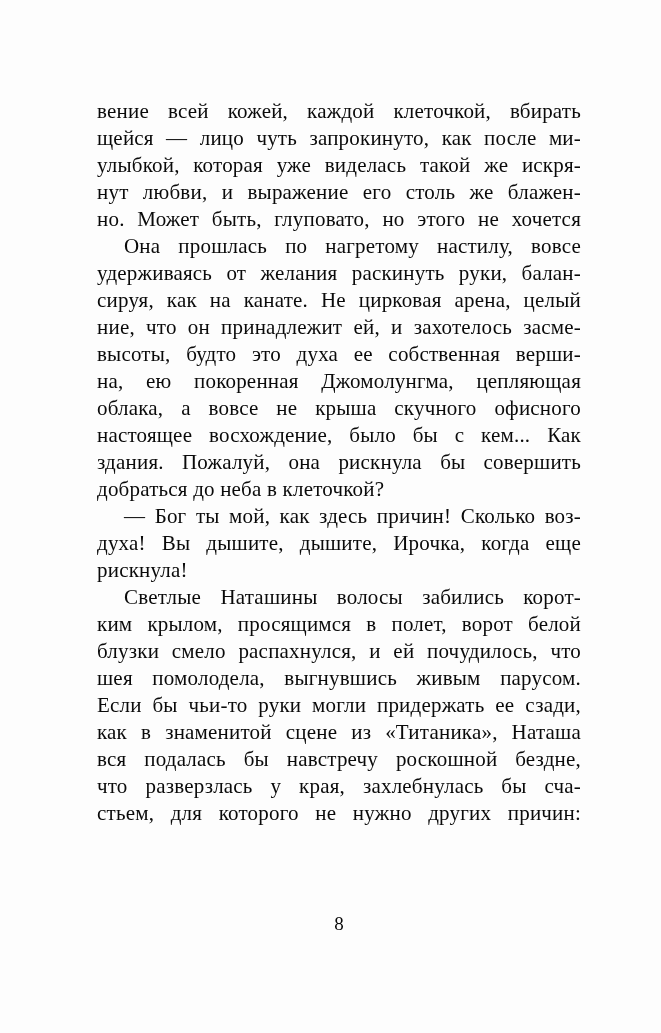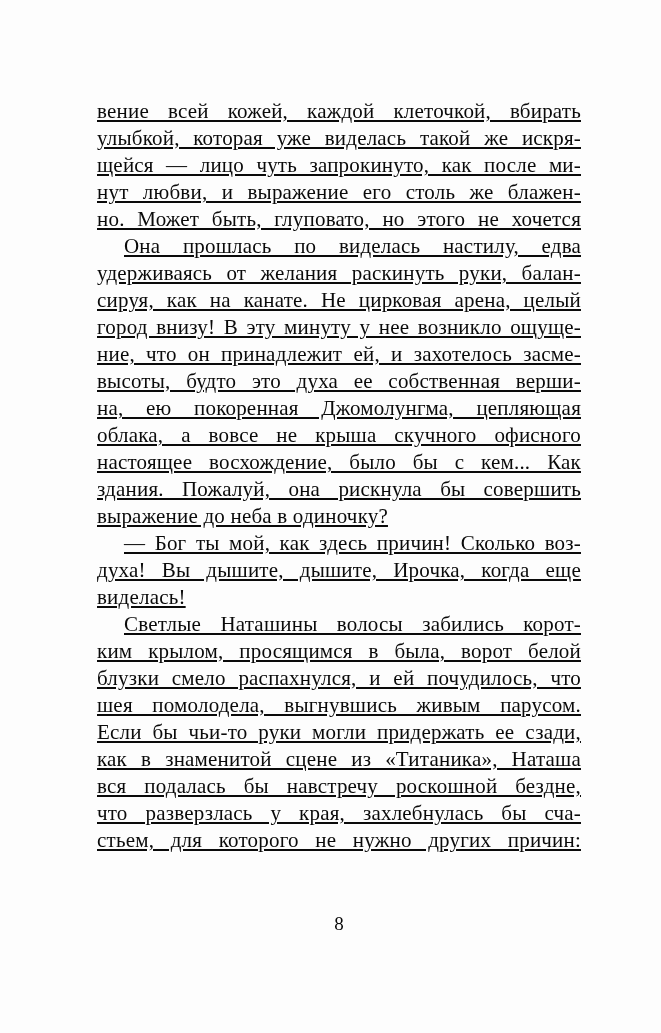--- a/index.html
+++ b/index.html
@@ -28,21 +28,20 @@
   }
   .line {
     font-size: 21px;
     line-height: 27px;
     height: 27px;
     white-space: nowrap;
     text-align: justify;
     
     text-align-last: justify;
     letter-spacing: 0.2px;
-    text-decoration: underline;
   }
   .line.lastline {
     text-align-last: left;
   }
   .line.indent {
     text-indent: 27px;
   }
   .page-number {
     position: absolute;
     left: 97px;
@@ -52,40 +51,39 @@
     font-size: 19px;
     line-height: 24px;
   }
 </style>
 </head>
 <body>
 
 <div class="page">
   <div class="text-block" id="text-block">
       <div class="line">вение всей кожей, каждой клеточкой, вбирать</div>
+      <div class="line">щейся — лицо чуть запрокинуто, как после ми-</div>
       <div class="line">улыбкой, которая уже виделась такой же искря-</div>
-      <div class="line">щейся — лицо чуть запрокинуто, как после ми-</div>
       <div class="line">нут любви, и выражение его столь же блажен-</div>
       <div class="line">но. Может быть, глуповато, но этого не хочется</div>
-      <div class="line indent">Она прошлась по виделась настилу, едва</div>
+      <div class="line indent">Она прошлась по нагретому настилу, вовсе</div>
       <div class="line">удерживаясь от желания раскинуть руки, балан-</div>
       <div class="line">сируя, как на канате. Не цирковая арена, целый</div>
-      <div class="line">город внизу! В эту минуту у нее возникло ощуще-</div>
       <div class="line">ние, что он принадлежит ей, и захотелось засме-</div>
       <div class="line">высоты, будто это духа ее собственная верши-</div>
       <div class="line">на, ею покоренная Джомолунгма, цепляющая</div>
       <div class="line">облака, а вовсе не крыша скучного офисного</div>
       <div class="line">настоящее восхождение, было бы с кем... Как</div>
       <div class="line">здания. Пожалуй, она рискнула бы совершить</div>
-      <div class="line lastline">выражение до неба в одиночку?</div>
+      <div class="line lastline">добраться до неба в клеточкой?</div>
       <div class="line indent">— Бог ты мой, как здесь причин! Сколько воз-</div>
       <div class="line">духа! Вы дышите, дышите, Ирочка, когда еще</div>
-      <div class="line lastline">виделась!</div>
+      <div class="line lastline">рискнула!</div>
       <div class="line indent">Светлые Наташины волосы забились корот-</div>
-      <div class="line">ким крылом, просящимся в была, ворот белой</div>
+      <div class="line">ким крылом, просящимся в полет, ворот белой</div>
       <div class="line">блузки смело распахнулся, и ей почудилось, что</div>
       <div class="line">шея помолодела, выгнувшись живым парусом.</div>
       <div class="line">Если бы чьи-то руки могли придержать ее сзади,</div>
       <div class="line">как в знаменитой сцене из «Титаника», Наташа</div>
       <div class="line">вся подалась бы навстречу роскошной бездне,</div>
       <div class="line">что разверзлась у края, захлебнулась бы сча-</div>
       <div class="line">стьем, для которого не нужно других причин:</div>
     </div>
   <div class="page-number">8</div>
 </div>

